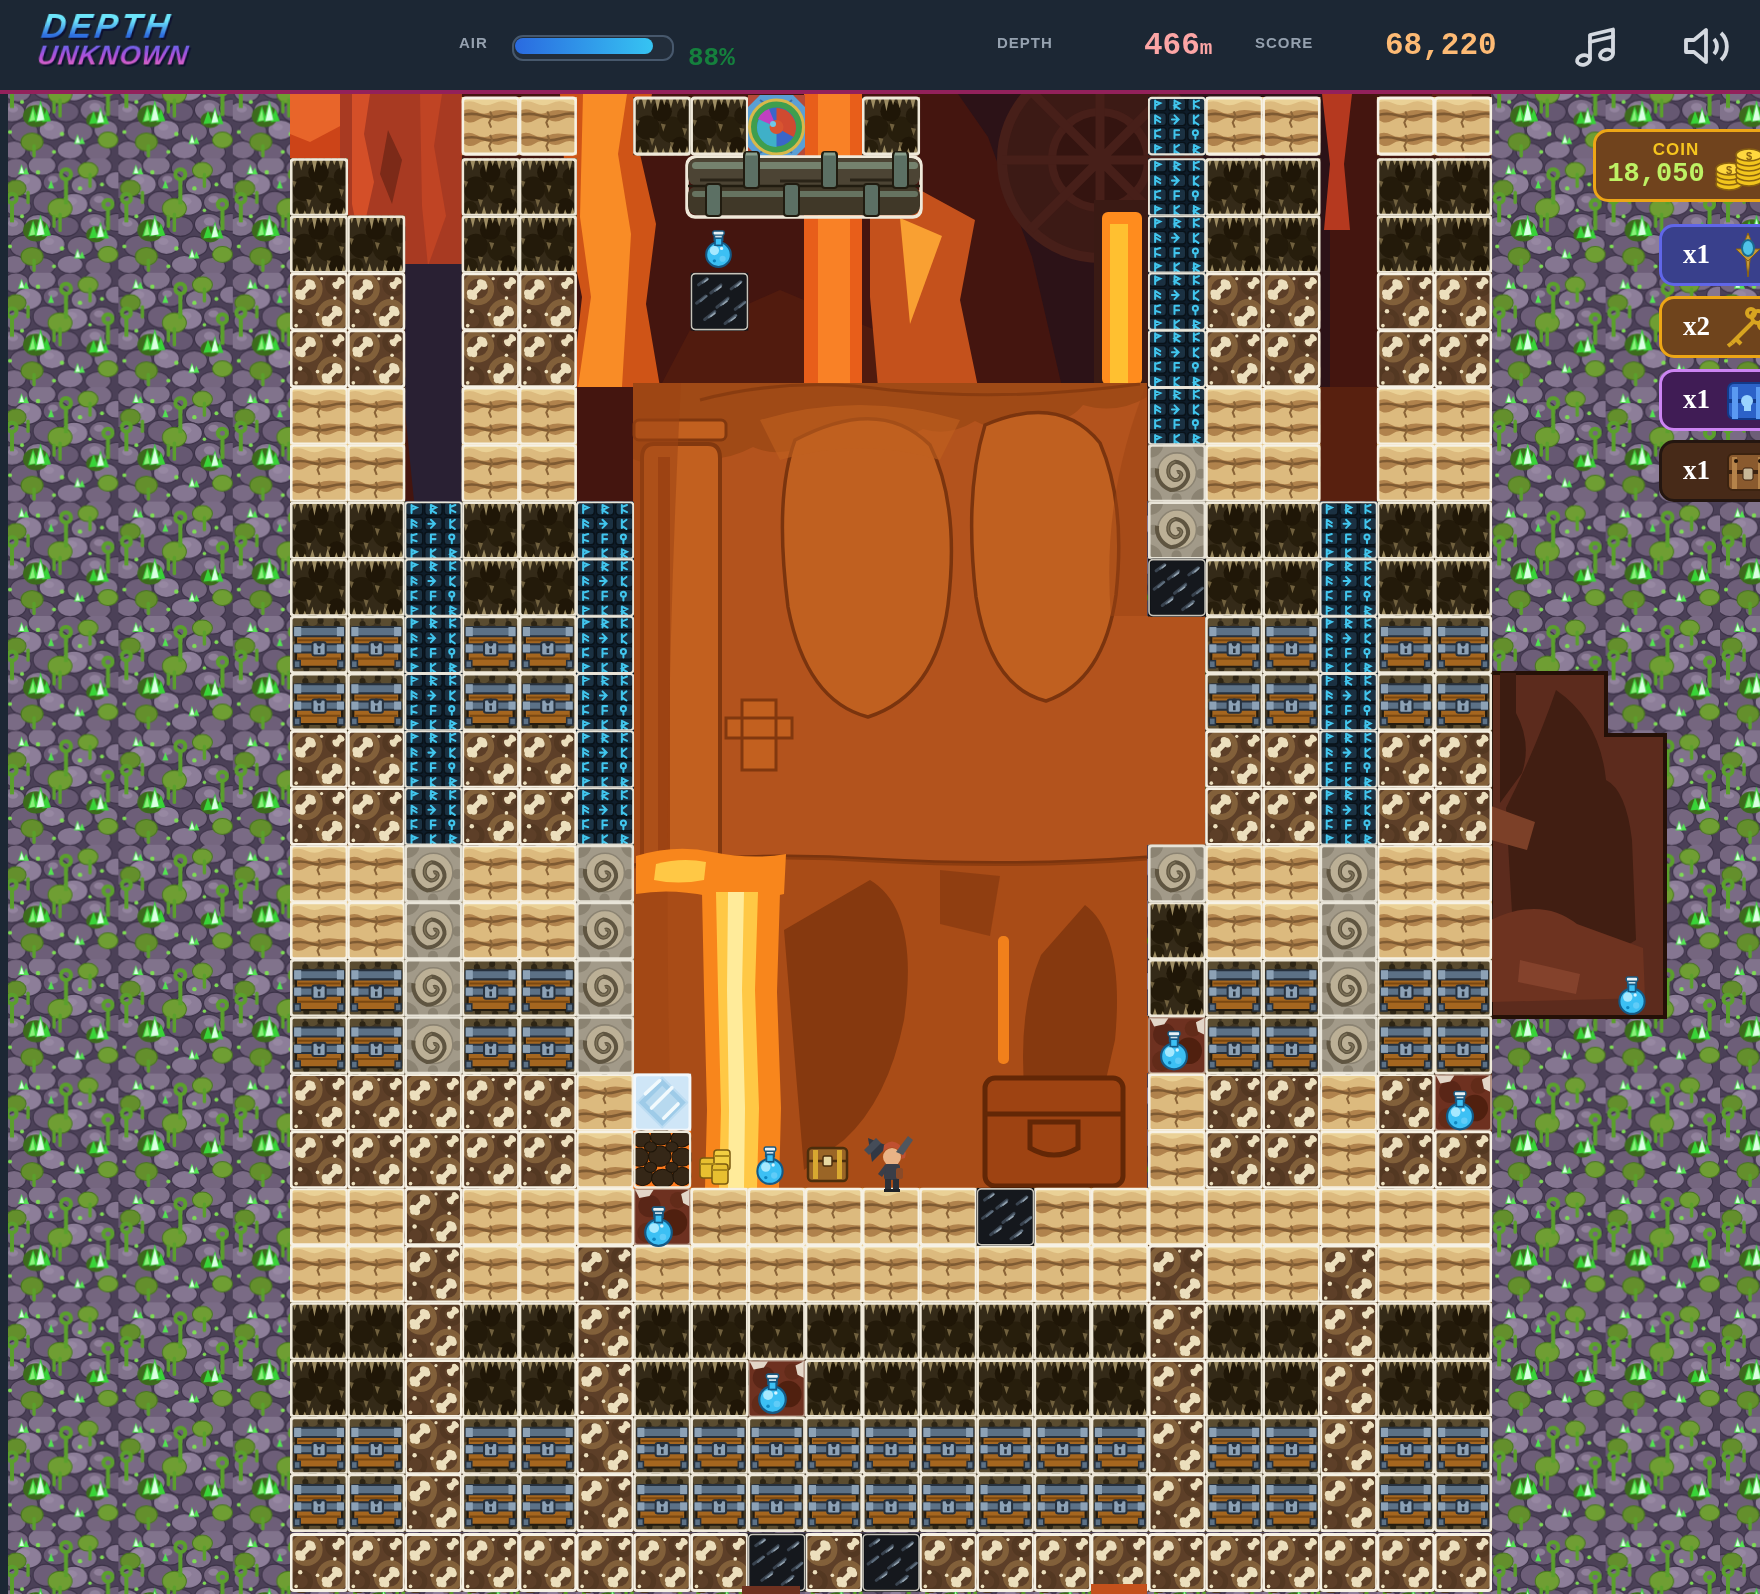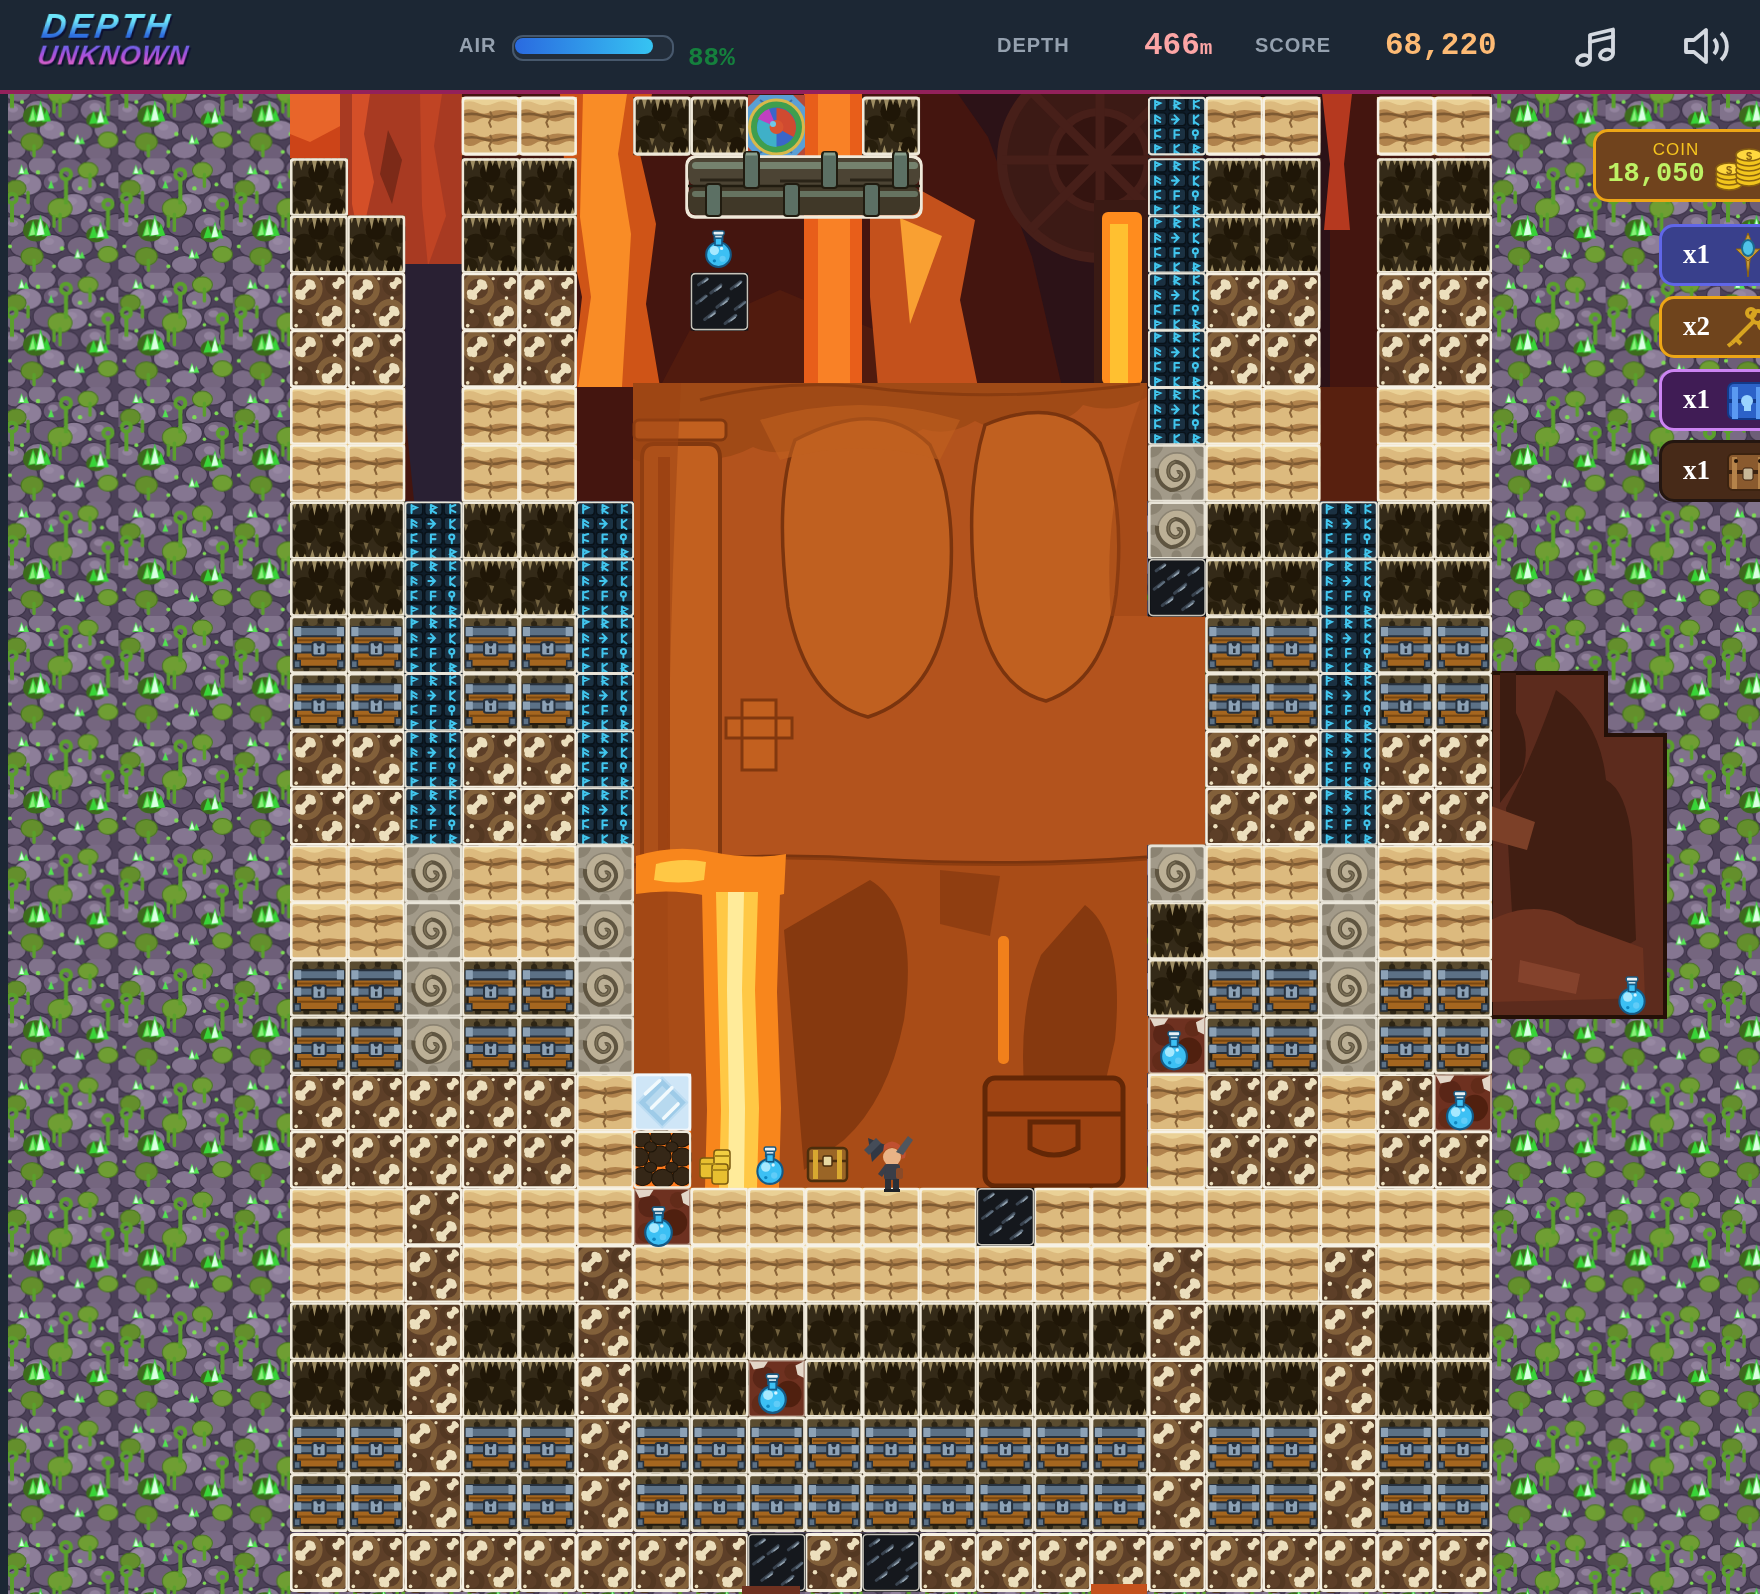--- a/index.html
+++ b/index.html
@@ -1,21 +1,21 @@
 <!DOCTYPE html>
 <html><head><meta charset="utf-8">
 <style>
 html,body{margin:0;padding:0;width:1760px;height:1594px;overflow:hidden;background:#120d16;font-family:"Liberation Sans",sans-serif}
 #stage{position:relative;width:1760px;height:1594px}
 #hdr{position:absolute;left:0;top:0;width:1760px;height:90px;background:#1c2734;z-index:5}
 #hdrline{position:absolute;left:0;top:90px;width:1760px;height:4px;background:#93215b;z-index:5}
 .logo{position:absolute;left:40px;top:11px;transform:skewX(-8deg);font-weight:bold;font-style:italic;line-height:0.94;z-index:6;filter:drop-shadow(2px 2px 0 #0d1030)}
 .logo .l1{font-size:34px;letter-spacing:3px;background:linear-gradient(#6ce4fa 30%,#2f6fe0 75%);-webkit-background-clip:text;background-clip:text;color:transparent}
 .logo .l2{font-size:27px;letter-spacing:1px;background:linear-gradient(#6a62e8 10%,#b44fd8 55%,#e068c0 95%);-webkit-background-clip:text;background-clip:text;color:transparent}
-.hlab{position:absolute;top:34px;color:#95a1af;font-weight:bold;font-size:20px;letter-spacing:1px;z-index:6}
+.hlab{position:absolute;top:34px;color:#95a1af;font-weight:bold;font-size:15px;letter-spacing:1px;z-index:6}
 .hval{position:absolute;top:28px;font-weight:bold;font-size:31px;font-family:"Liberation Mono",monospace;z-index:6}
 #airbar{position:absolute;left:512px;top:35px;width:158px;height:22px;border-radius:11px;background:#222d3a;border:2px solid #47586c;z-index:6}
 #airfill{position:absolute;left:1px;top:1px;width:138px;height:16px;border-radius:8px;background:linear-gradient(90deg,#2a6ae0,#36c4f2)}
 #game{position:absolute;left:0;top:0;z-index:1}
 .badge{position:absolute;height:56px;border-radius:15px;z-index:6;display:flex;align-items:center}
 .badge .x{color:#fff;font-weight:bold;font-size:27px;font-family:Liberation Serif, serif}
 </style></head><body>
 <div id="stage">
 
 <div id="hdr"></div>
@@ -54,21 +54,21 @@
 
 <svg style="position:absolute;left:1682px;top:26px;z-index:6" width="52" height="40" viewBox="0 0 52 40">
 <g stroke="#d4d9e0" stroke-width="3.8" fill="none" stroke-linejoin="round">
 <path d="M4 14 h8 l12 -10 v32 l-12 -10 h-8 z"></path>
 <path d="M32 13 a 11 11 0 0 1 0 15"></path>
 <path d="M39 7 a 18.5 18.5 0 0 1 0 27"></path>
 </g>
 </svg>
 
 <div class="badge" style="left:1593px;top:129px;width:200px;height:67px;background:#70431d;border:3px solid #eda616">
-<div style="position:absolute;left:30px;top:8px;width:100px;text-align:center;color:#f6c51e;font-weight:normal;font-size:17px;letter-spacing:1px">COIN</div>
+<div style="position:absolute;left:30px;top:8px;width:100px;text-align:center;color:#f6c51e;font-weight:bold;font-size:17px;letter-spacing:1px">COIN</div>
 <div style="position:absolute;left:-5px;top:27px;width:130px;text-align:center;color:#bef264;font-weight:bold;font-size:27px;font-family:'Liberation Mono',monospace">18,050</div>
 <svg style="position:absolute;left:119px;top:8px" width="50" height="52" viewBox="0 0 50 52">
 <g stroke="#8a6210" stroke-width="1.5">
           <ellipse cx="14" cy="44" rx="13" ry="6" fill="#f2c51d"></ellipse>
           <ellipse cx="14" cy="39" rx="13" ry="6" fill="#f2c51d"></ellipse>
           <ellipse cx="14" cy="34" rx="13" ry="6" fill="#f2c51d"></ellipse>
           <ellipse cx="14" cy="29" rx="13" ry="6" fill="#ffd83e"></ellipse>
 <ellipse cx="34" cy="40" rx="13" ry="6" fill="#f2c51d"></ellipse>
           <ellipse cx="34" cy="35" rx="13" ry="6" fill="#f2c51d"></ellipse>
           <ellipse cx="34" cy="30" rx="13" ry="6" fill="#f2c51d"></ellipse>

